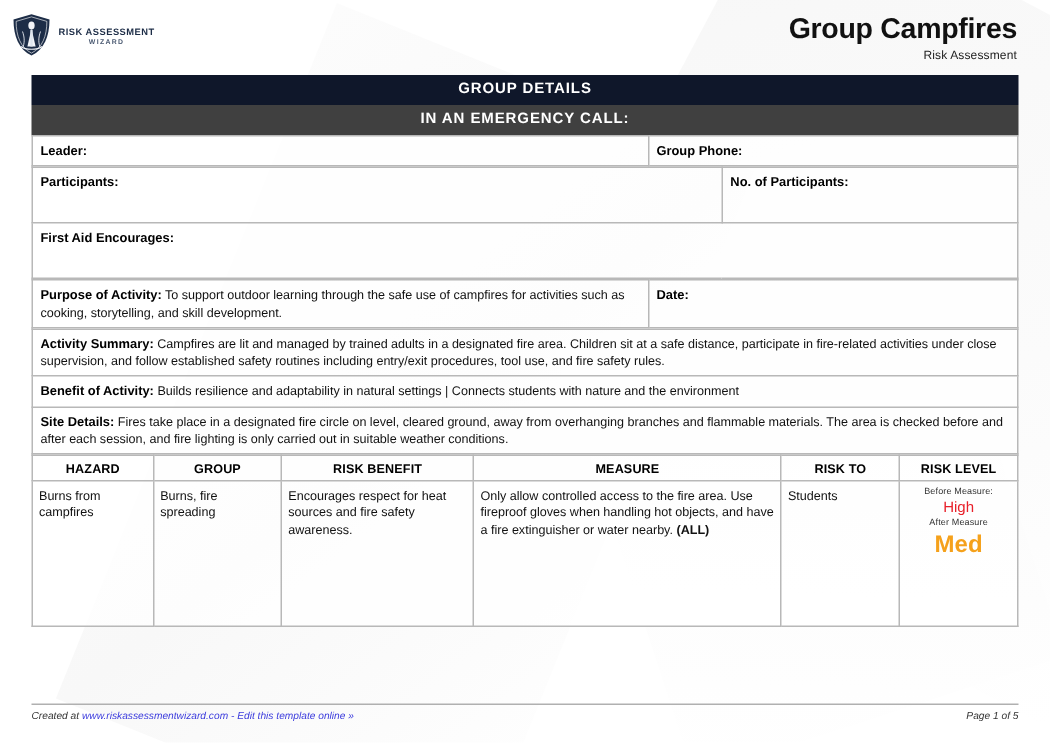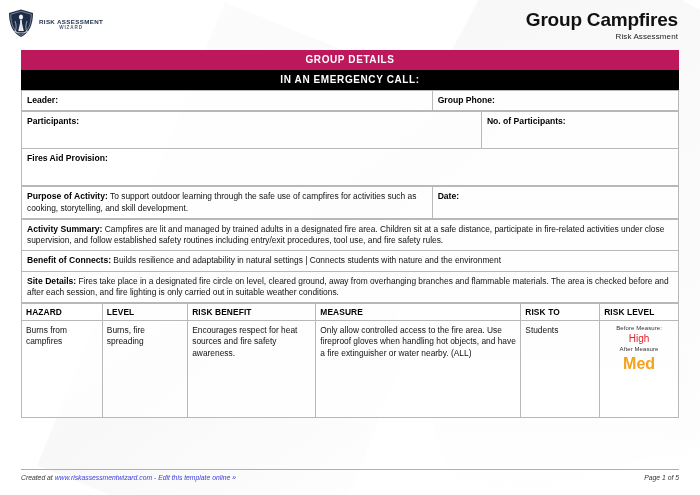--- a/index.html
+++ b/index.html
@@ -111,31 +111,31 @@
     letter-spacing: 0.1px;
   }
 
   
   .content {
     padding: 0 21px;
     box-sizing: border-box;
   }
 
   .band {
-    background: #be185d;
+    background: #0f172a;
     color: #ffffff;
     font-size: 10px;
     font-weight: bold;
     letter-spacing: 0.6px;
     text-align: center;
     padding: 4px 0 4px;
     line-height: 1.2;
   }
   .band.red {
-    background: #000000;
+    background: #404040;
   }
 
   table.grid {
     width: 100%;
     border-collapse: collapse;
     table-layout: fixed;
     background: transparent;
   }
   table.grid td, table.grid th {
     border: 1px solid #b8b8b8;
@@ -161,21 +161,21 @@
   
   table.hazards {
     width: 100%;
     border-collapse: collapse;
     table-layout: fixed;
   }
   table.hazards th {
     border: 1px solid #b8b8b8;
     font-size: 8.4px;
     font-weight: bold;
-    text-align: left;
+    text-align: center;
     padding: 3px 4px;
     color: #000000;
     background: rgba(255,255,255,0.8);
     letter-spacing: 0.1px;
   }
   table.hazards td {
     border: 1px solid #b8b8b8;
     font-size: 8.4px;
     line-height: 1.34;
     vertical-align: top;
@@ -199,21 +199,21 @@
     font-weight: normal;
     color: #e8202a;
     line-height: 1.35;
   }
   .rl-med {
     font-size: 16px;
     font-weight: bold;
     color: #f5a11b;
     line-height: 1.35;
   }
-  .measure-all { font-weight: normal; }
+  .measure-all { font-weight: bold; }
 
   
   .footer {
     position: absolute;
     left: 21px;
     right: 21px;
     bottom: 14px;
     border-top: 1px solid #b0b0b0;
     padding-top: 4px;
     display: flex;
@@ -301,21 +301,21 @@
             <span class="lbl">Participants:</span>
             <span class="val"></span>
           </td>
           <td>
             <span class="lbl">No. of Participants:</span>
             <span class="val"></span>
           </td>
         </tr>
         <tr class="r-xtall">
           <td colspan="2">
-            <span class="lbl">Fires Aid Provision:</span>
+            <span class="lbl">First Aid Encourages:</span>
             <span class="val"></span>
           </td>
         </tr>
       </tbody>
     </table>
 
 
     <table class="grid">
       <colgroup>
         <col style="width:62.5%">
@@ -338,21 +338,21 @@
     <table class="grid">
       <tbody>
         <tr>
           <td>
             <span class="lbl">Activity Summary:</span>
             <span class="val">Campfires are lit and managed by trained adults in a designated fire area. Children sit at a safe distance, participate in fire-related activities under close supervision, and follow established safety routines including entry/exit procedures, tool use, and fire safety rules.</span>
           </td>
         </tr>
         <tr>
           <td>
-            <span class="lbl">Benefit of Connects:</span>
+            <span class="lbl">Benefit of Activity:</span>
             <span class="val">Builds resilience and adaptability in natural settings | Connects students with nature and the environment</span>
           </td>
         </tr>
         <tr>
           <td>
             <span class="lbl">Site Details:</span>
             <span class="val">Fires take place in a designated fire circle on level, cleared ground, away from overhanging branches and flammable materials. The area is checked before and after each session, and fire lighting is only carried out in suitable weather conditions.</span>
           </td>
         </tr>
       </tbody>
@@ -364,21 +364,21 @@
         <col style="width:12.3%">
         <col style="width:13.0%">
         <col style="width:19.5%">
         <col style="width:31.2%">
         <col style="width:12.0%">
         <col style="width:12.0%">
       </colgroup>
       <thead>
         <tr>
           <th>HAZARD</th>
-          <th>LEVEL</th>
+          <th>GROUP</th>
           <th>RISK BENEFIT</th>
           <th>MEASURE</th>
           <th>RISK TO</th>
           <th>RISK LEVEL</th>
         </tr>
       </thead>
       <tbody>
         <tr>
           <td>Burns from campfires</td>
           <td>Burns, fire spreading</td>

